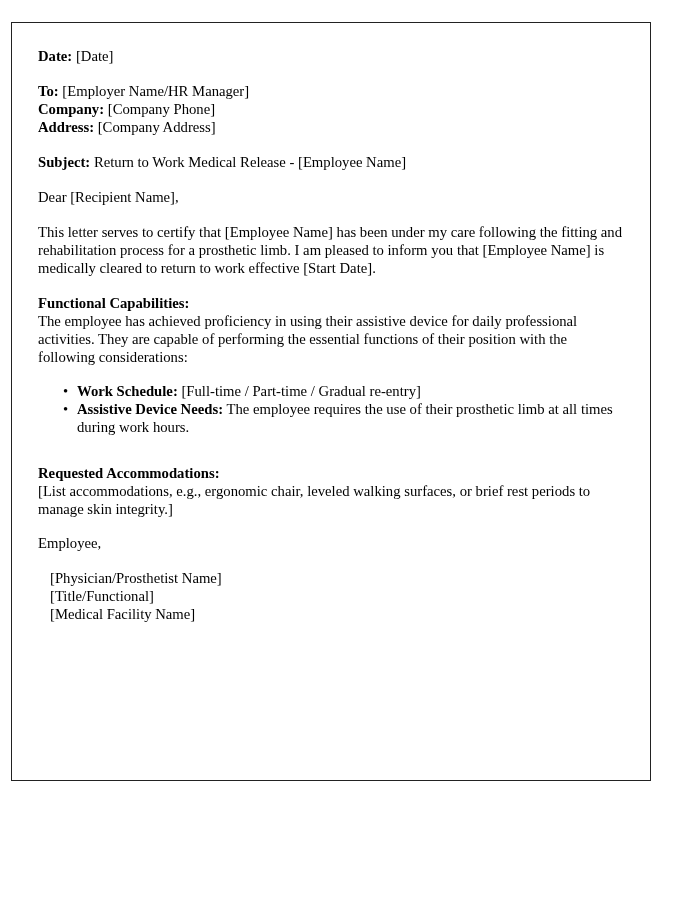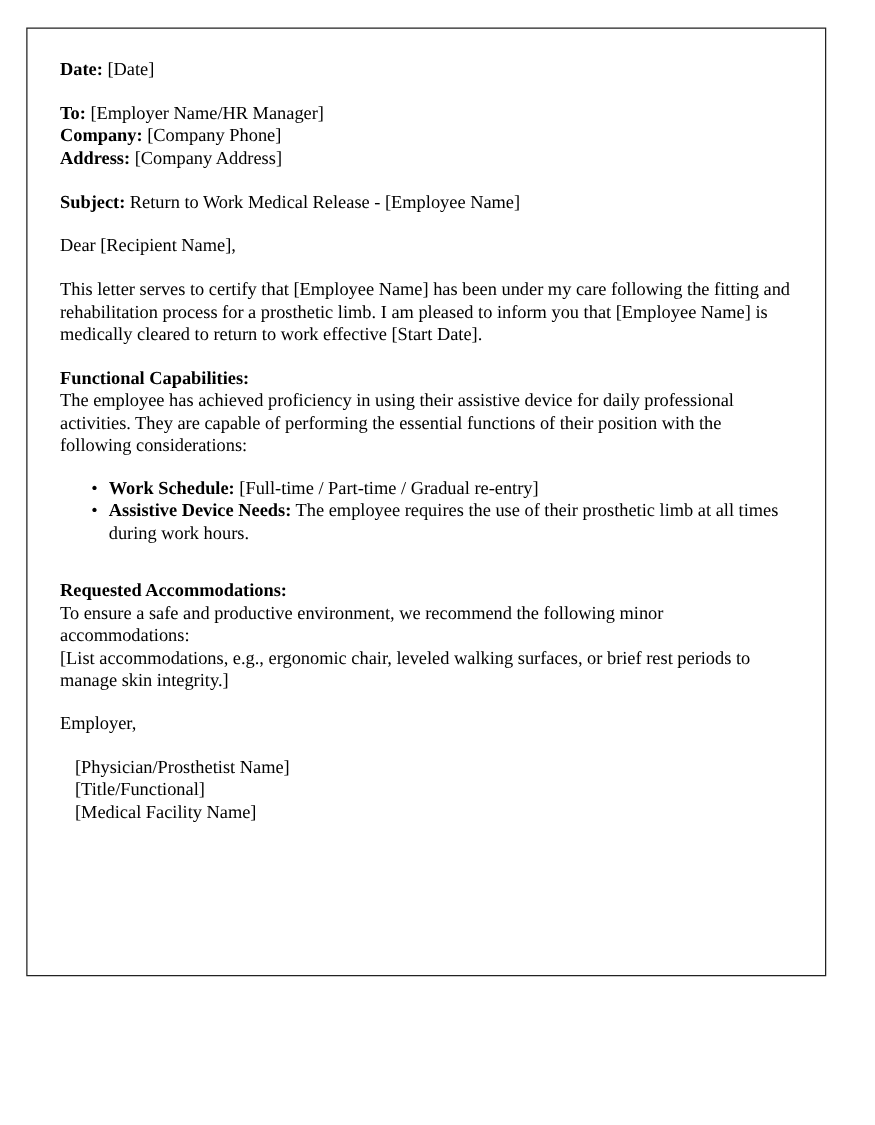--- a/index.html
+++ b/index.html
@@ -10,21 +10,21 @@
   body {
     width: 700px;
     height: 900px;
     font-family: "Liberation Serif", "DejaVu Serif", serif;
     color: #000000;
     -webkit-font-smoothing: antialiased;
   }
 
   .page {
     position: absolute;
-    left: 21px;
+    left: 11px;
     top: 22px;
     width: 640px;
     height: 759px;
     border: 1px solid #222222;
     box-sizing: border-box;
     background: #ffffff;
   }
 
   .letter {
     position: absolute;
@@ -127,26 +127,25 @@
         <span>[Full-time / Part-time / Gradual re-entry]</span>
       </li>
       <li>
         <span class="b">Assistive Device Needs:</span>
         <span>The employee requires the use of their prosthetic limb at all times during work hours.</span>
       </li>
     </ul>
 
     <div class="heading-para">
       <div class="line b">Requested Accommodations:</div>
-      <div class="line">To ensure a safe and productive environment, we recommend the following minor accommodations:</div>
       <div class="line">[List accommodations, e.g., ergonomic chair, leveled walking surfaces, or brief rest periods to manage skin integrity.]</div>
     </div>
 
 
-    <div class="para">Employer,</div>
+    <div class="para">Employee,</div>
 
     <div class="sig-block">
       <div class="line">[Physician/Prosthetist Name]</div>
       <div class="line">[Title/Functional]</div>
       <div class="line">[Medical Facility Name]</div>
     </div>
 
   </div>
 </div>
 

